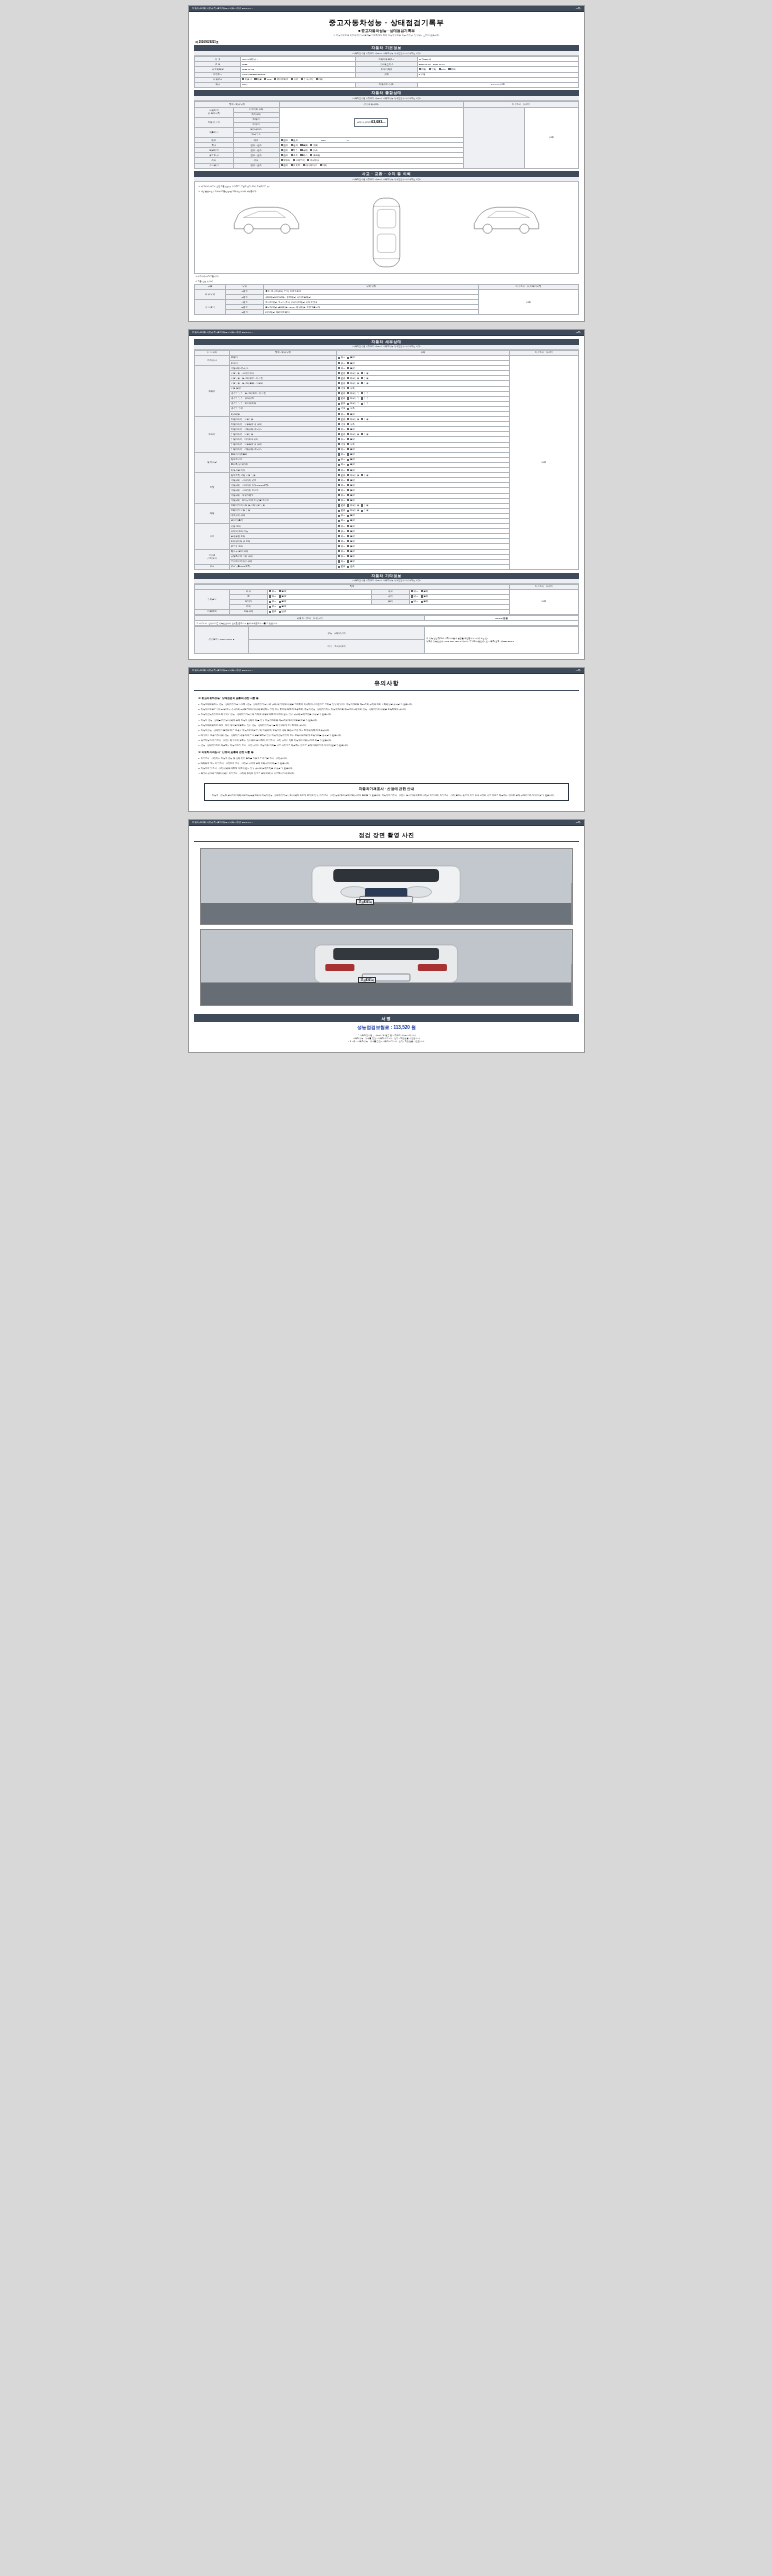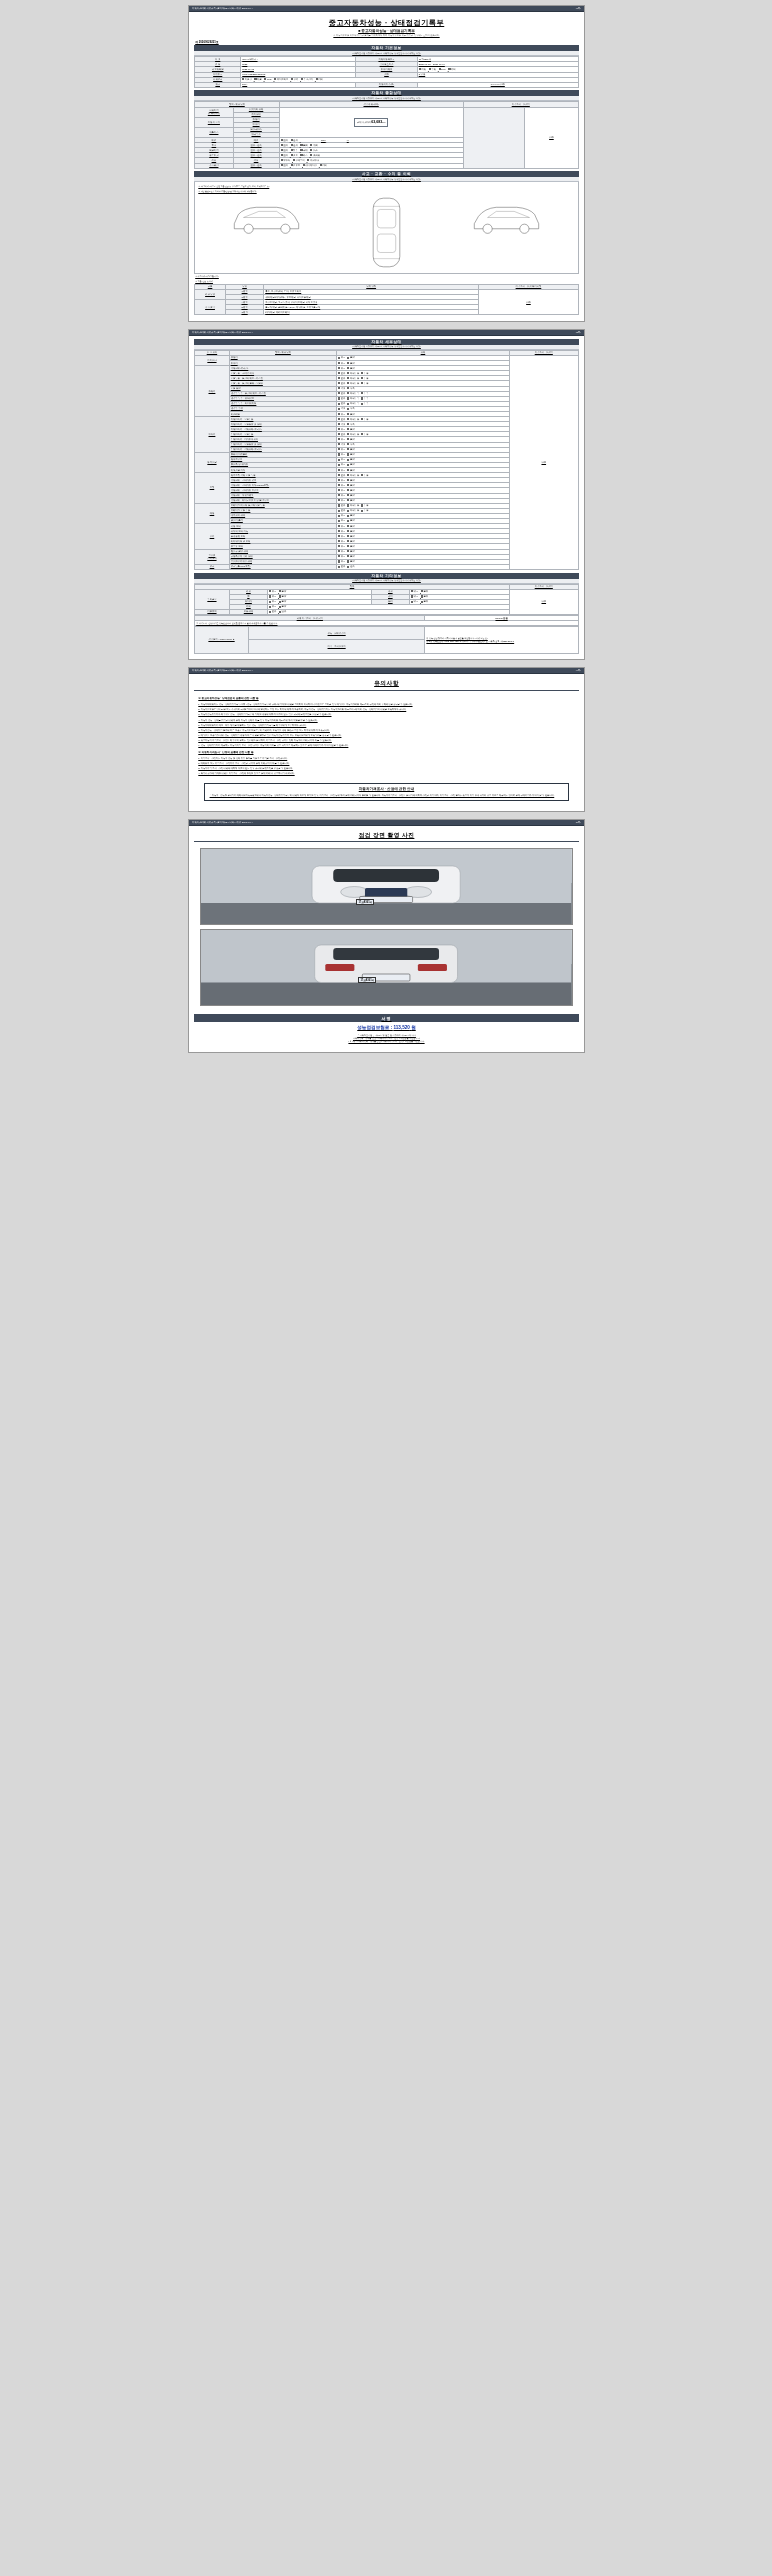--- a/index.html
+++ b/index.html
@@ -23,21 +23,21 @@
   }
   .topbar {
     background: #3f4a5a;
     color: #fff;
     font-size: 2.3px;
     padding: 1px 3.1px;
     display: flex;
     justify-content: space-between;
     border-bottom: 0.5px solid #2b3542;
   }
-  .docwrap { padding: 3.1px 5.2px 5.2px 5.2px; text-decoration: underline; }
+  .docwrap { padding: 3.1px 5.2px 5.2px 5.2px; }
   .title-main {
     text-align: center;
     font-size: 7.2px;
     font-weight: bold;
     letter-spacing: 0.5px;
     margin: 3.1px 0 1px 0;
   }
   .title-sub {
     text-align: center;
     font-size: 3.6px;

